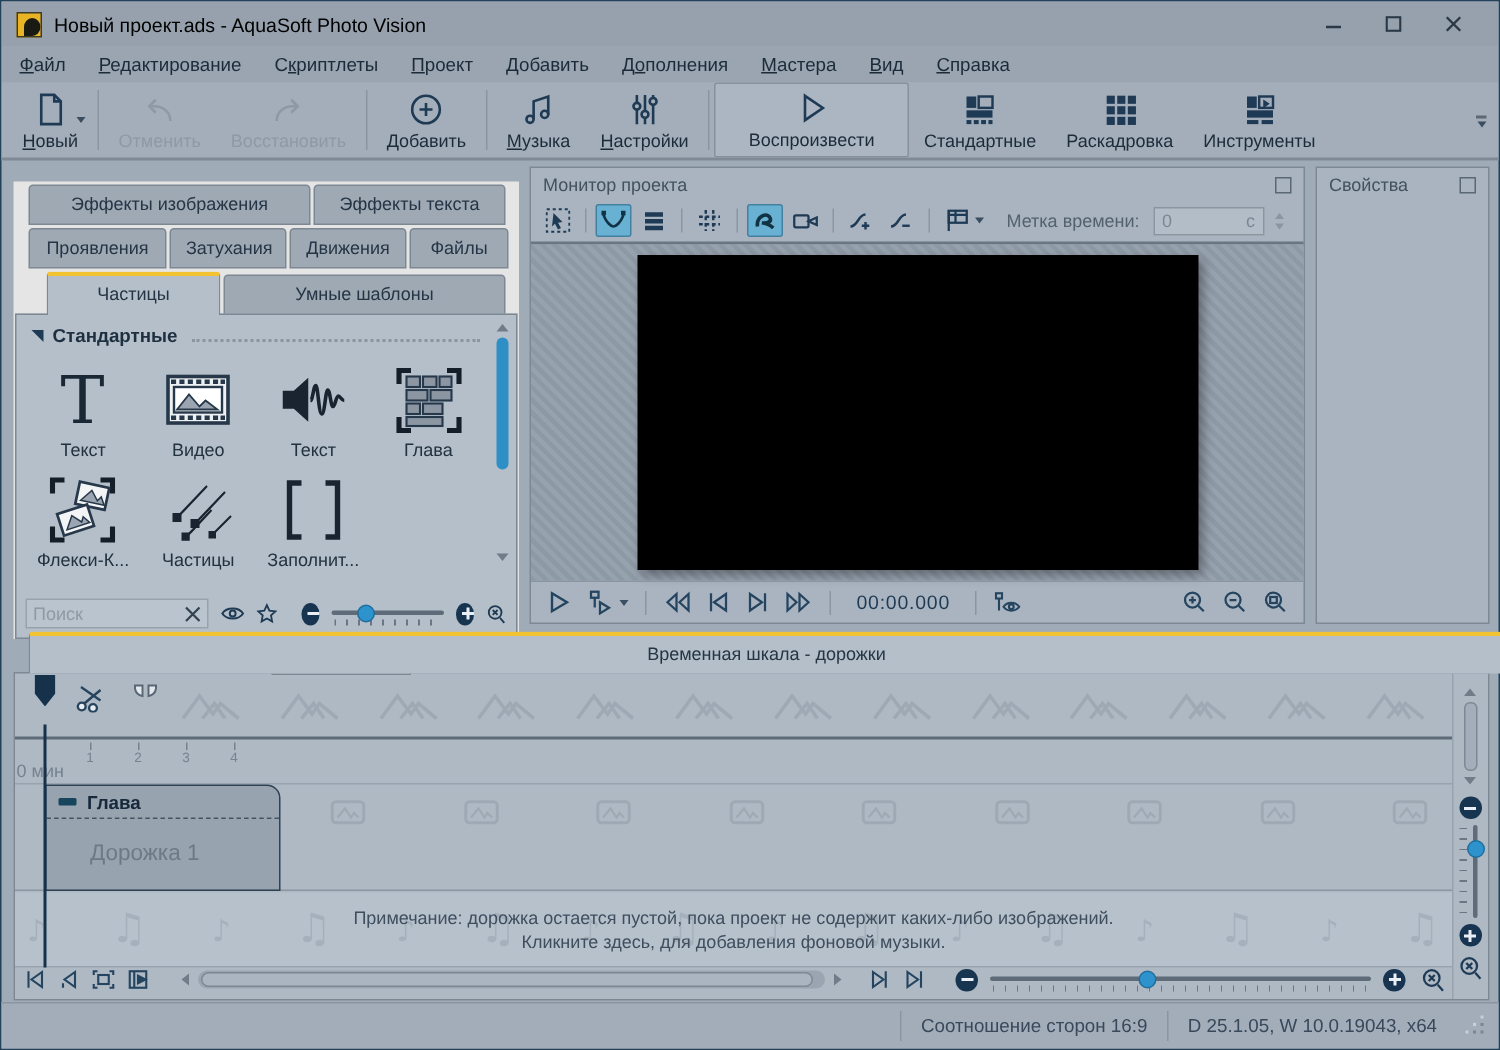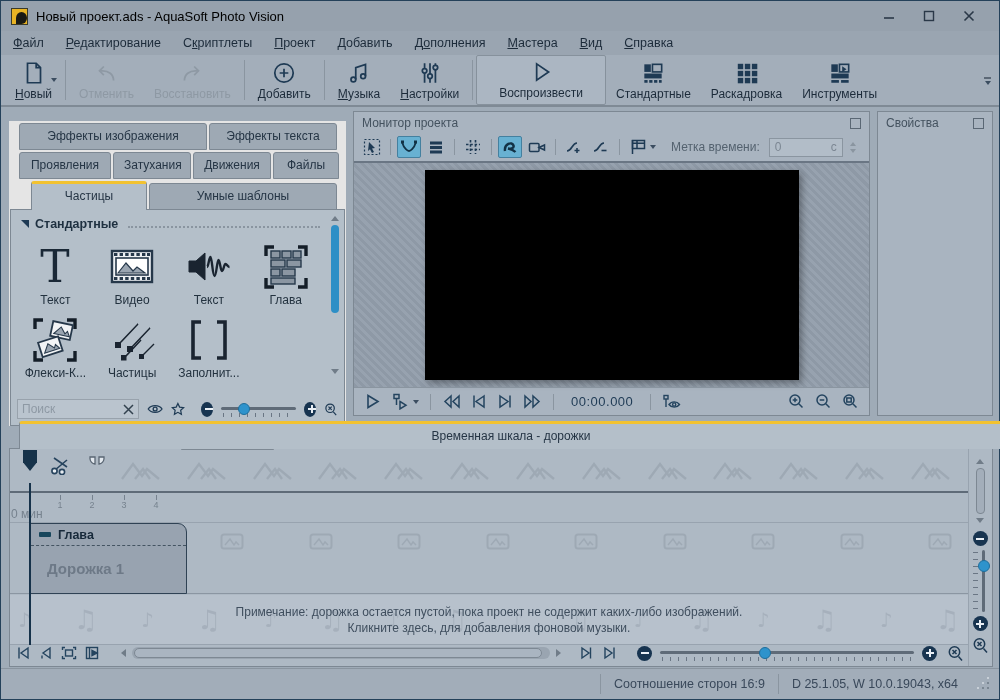--- a/index.html
+++ b/index.html
@@ -100,21 +100,21 @@
   .ruler{position:absolute;left:0;right:24px;top:42px;height:31px;border-top:2px solid #5f6b78}
   .rtick{position:absolute;top:2px;width:1px;height:5px;background:#76828e}
   .rnum{position:absolute;top:7px;font-size:9px;color:#76828e;transform:translateX(-50%)}
   .rzero{position:absolute;left:1px;bottom:1px;font-size:12px;color:#76828e}
   .trackrow{position:absolute;left:0;right:24px;top:73px;height:72px;border-top:1px solid #98a3af;border-bottom:1px solid #8b96a2}
   .chapter{position:absolute;left:20px;top:0;width:157px;height:71px;background:rgba(122,134,148,.42);
     border:1px solid #2f4254;border-radius:0 9px 0 0}
   .chead{display:flex;align-items:center;gap:7px;padding:3px 8px;border-bottom:1px dashed #445462;height:22px}
   .cminus{width:12px;height:5px;background:#17465c;border-radius:1px}
   .clabel{font-weight:bold;font-size:12.5px;color:#17293a}
-  .tracklabel{padding:14px 0 0 16px;font-weight:bold;font-size:15px;color:rgba(74,88,102,.55)}
+  .tracklabel{padding:14px 0 0 29px;font-weight:normal;font-size:15px;color:rgba(74,88,102,.55)}
   .musicrow{position:absolute;left:0;right:24px;top:146px;height:50px;background:#b7c1cc;display:flex;flex-direction:column;
     align-items:center;justify-content:center;gap:2px;border-bottom:1px solid #98a3af}
   .musicrow .hint{position:relative;z-index:1;color:#3f4e5e;font-size:12px}
   .playline{position:absolute;left:19px;top:34px;width:2px;height:162px;background:#16324a;z-index:4}
   .playflag{position:absolute;left:13px;top:1px;width:14px;height:21px;background:#16324a;z-index:5;
     clip-path:polygon(0 0,100% 0,100% 58%,50% 100%,0 58%);border:none}
   .tl-ctl{position:absolute;left:0;right:24px;bottom:2px;height:22px;display:flex;align-items:center;gap:4px;padding:0 4px;color:#27445e}
   .hscroll{flex:0 0 418px;height:12px;background:#9aa5b1;border-radius:6px;position:relative;margin:0 2px}
   .hthumb{position:absolute;left:2px;top:1px;bottom:1px;width:408px;background:#aab5c1;border:1px solid #7d8893;border-radius:5px}
   .tl-right{position:absolute;right:1px;top:0;bottom:0;width:23px;display:flex;flex-direction:column;align-items:center;border-left:1px solid #98a3af}

